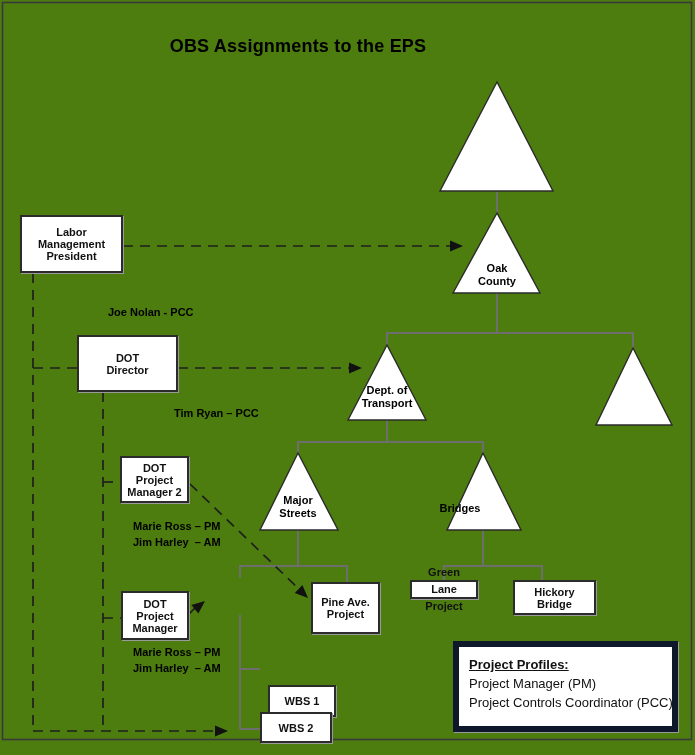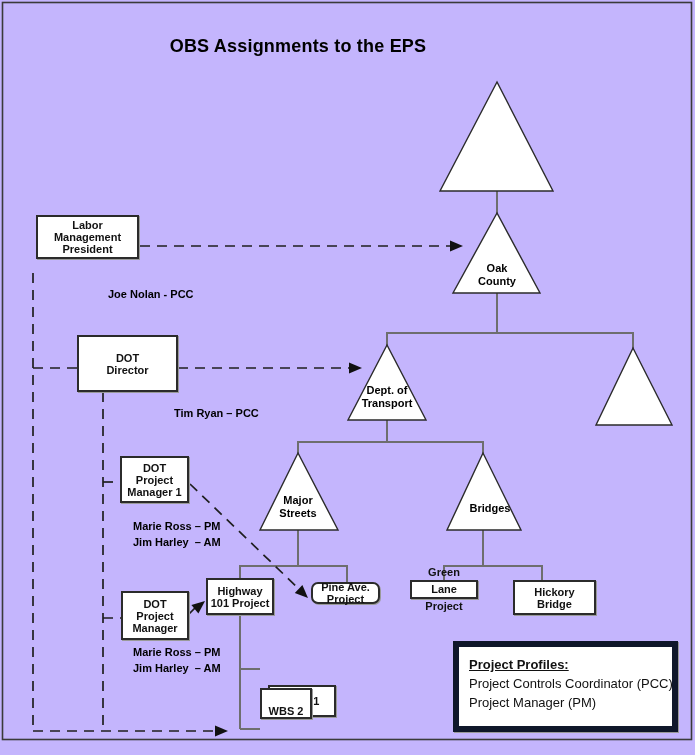--- a/index.html
+++ b/index.html
@@ -1,17 +1,17 @@
 <!DOCTYPE html>
 <html><head>
 <meta charset="utf-8">
 <style>
   html,body{margin:0;padding:0;background:#fff;}
   .stage{
-    position:relative;width:695px;height:755px;background:#c4b5fd;overflow:hidden;
+    position:relative;width:695px;height:755px;background:#4d7c0f;overflow:hidden;
     font-family:"Liberation Sans","DejaVu Sans",sans-serif;color:#111;
   }
   .stage svg{position:absolute;left:0;top:0;z-index:1;}
   .lay{position:absolute;z-index:2;}
   .title{
     font-size:18px;font-weight:bold;text-align:center;letter-spacing:.2px;
     white-space:nowrap;color:#000;
   }
   .obsbox{
     box-sizing:border-box;background:#fff;border:2px solid #2b2b2b;
@@ -94,110 +94,106 @@
       <polygon class="ah" points="463,246 450,240.5 450,251.5"></polygon>
       <polygon class="ah" points="362,368 349,362.5 349,373.5"></polygon>
       <polygon class="ah" points="308,598 302.4,585 294.8,593"></polygon>
       <polygon class="ah" points="205,601 198.4,613.5 191.4,604.9"></polygon>
       <polygon class="ah" points="228,731 215,725.5 215,736.5"></polygon>
     </g>
   </svg>
 
   <div class="lay title" style="left:148px;top:36px;width:300px;">OBS Assignments to the EPS</div>
 
-  <div class="lay obsbox" style="left:36px;top:215px;width:103px;height:44px;">
+  <div class="lay obsbox" style="left:20px;top:215px;width:103px;height:58px;">
     <span class="ln">Labor</span>
     <span class="ln">Management</span>
     <span class="ln">President</span>
   </div>
 
   <div class="lay obsbox" style="left:77px;top:335px;width:101px;height:57px;">
     <span class="ln">DOT</span>
     <span class="ln">Director</span>
   </div>
 
   <div class="lay obsbox" style="left:120px;top:456px;width:69px;height:47px;">
     <span class="ln">DOT</span>
     <span class="ln">Project</span>
-    <span class="ln">Manager 1</span>
+    <span class="ln">Manager 2</span>
   </div>
 
   <div class="lay obsbox" style="left:121px;top:591px;width:68px;height:49px;">
     <span class="ln">DOT</span>
     <span class="ln">Project</span>
     <span class="ln">Manager</span>
   </div>
 
-  <div class="lay obsbox" style="left:206px;top:578px;width:68px;height:37px;">
-    <span class="ln">Highway</span>
-    <span class="ln">101 Project</span>
-  </div>
 
-  <div class="lay obsbox" style="left:311px;top:582px;width:69px;height:22px;border-radius:7px;">
+  <div class="lay obsbox" style="left:311px;top:582px;width:69px;height:52px;">
     <span class="ln">Pine Ave.</span>
     <span class="ln">Project</span>
   </div>
 
   <div class="lay obsbox tight" style="left:410px;top:580px;width:68px;height:19px;gap:6px;">
     <span class="ln">Green</span>
     <span class="ln">Lane</span>
     <span class="ln">Project</span>
   </div>
 
   <div class="lay obsbox" style="left:513px;top:580px;width:83px;height:35px;">
     <span class="ln">Hickory</span>
     <span class="ln">Bridge</span>
   </div>
 
   <div class="lay obsbox" style="left:268px;top:653px;width:68px;height:32px;margin-top:32px;">
     <span class="ln">WBS 1</span>
   </div>
 
-  <div class="lay obsbox" style="left:260px;top:688px;width:52px;height:31px;justify-content:flex-end;">
+  <div class="lay obsbox" style="left:260px;top:712px;width:72px;height:31px;">
     <span class="ln">WBS 2</span>
   </div>
 
 
   <div class="lay trilabel" style="left:457px;top:254px;width:80px;margin-top:8px;">
     <span class="ln">Oak</span>
     <span class="ln">County</span>
   </div>
 
   <div class="lay trilabel" style="left:347px;top:384px;width:80px;">
     <span class="ln">Dept. of</span>
     <span class="ln">Transport</span>
   </div>
 
 
   <div class="lay trilabel" style="left:258px;top:494px;width:80px;">
     <span class="ln">Major</span>
     <span class="ln">Streets</span>
   </div>
 
-  <div class="lay trilabel" style="left:450px;top:502px;width:80px;">
+  <div class="lay trilabel" style="left:420px;top:502px;width:80px;">
     <span class="ln">Bridges</span>
   </div>
 
-  <div class="lay annot" style="left:108px;top:286px;">
+  <div class="lay annot" style="left:108px;top:304px;">
     <span>Joe Nolan - PCC</span>
   </div>
 
   <div class="lay annot" style="left:142px;top:405px;margin-left:32px;">
     <span>Tim Ryan – PCC</span>
   </div>
 
   <div class="lay annot" style="left:133px;top:518px;">
     <span>Marie Ross – PM</span>
     <span>Jim Harley  – AM</span>
   </div>
 
   <div class="lay annot" style="left:133px;top:644px;">
     <span>Marie Ross – PM</span>
     <span>Jim Harley  – AM</span>
   </div>
 
   <div class="lay legend" style="left:453px;top:641px;width:225px;height:91px;">
     <div class="lg-head">Project Profiles:</div>
+    <div class="lg-item">Project Manager (PM)</div>
     <div class="lg-item">Project Controls Coordinator (PCC)</div>
-    <div class="lg-item">Project Manager (PM)</div>
   </div>
 
 </div>
 
 </body></html>

